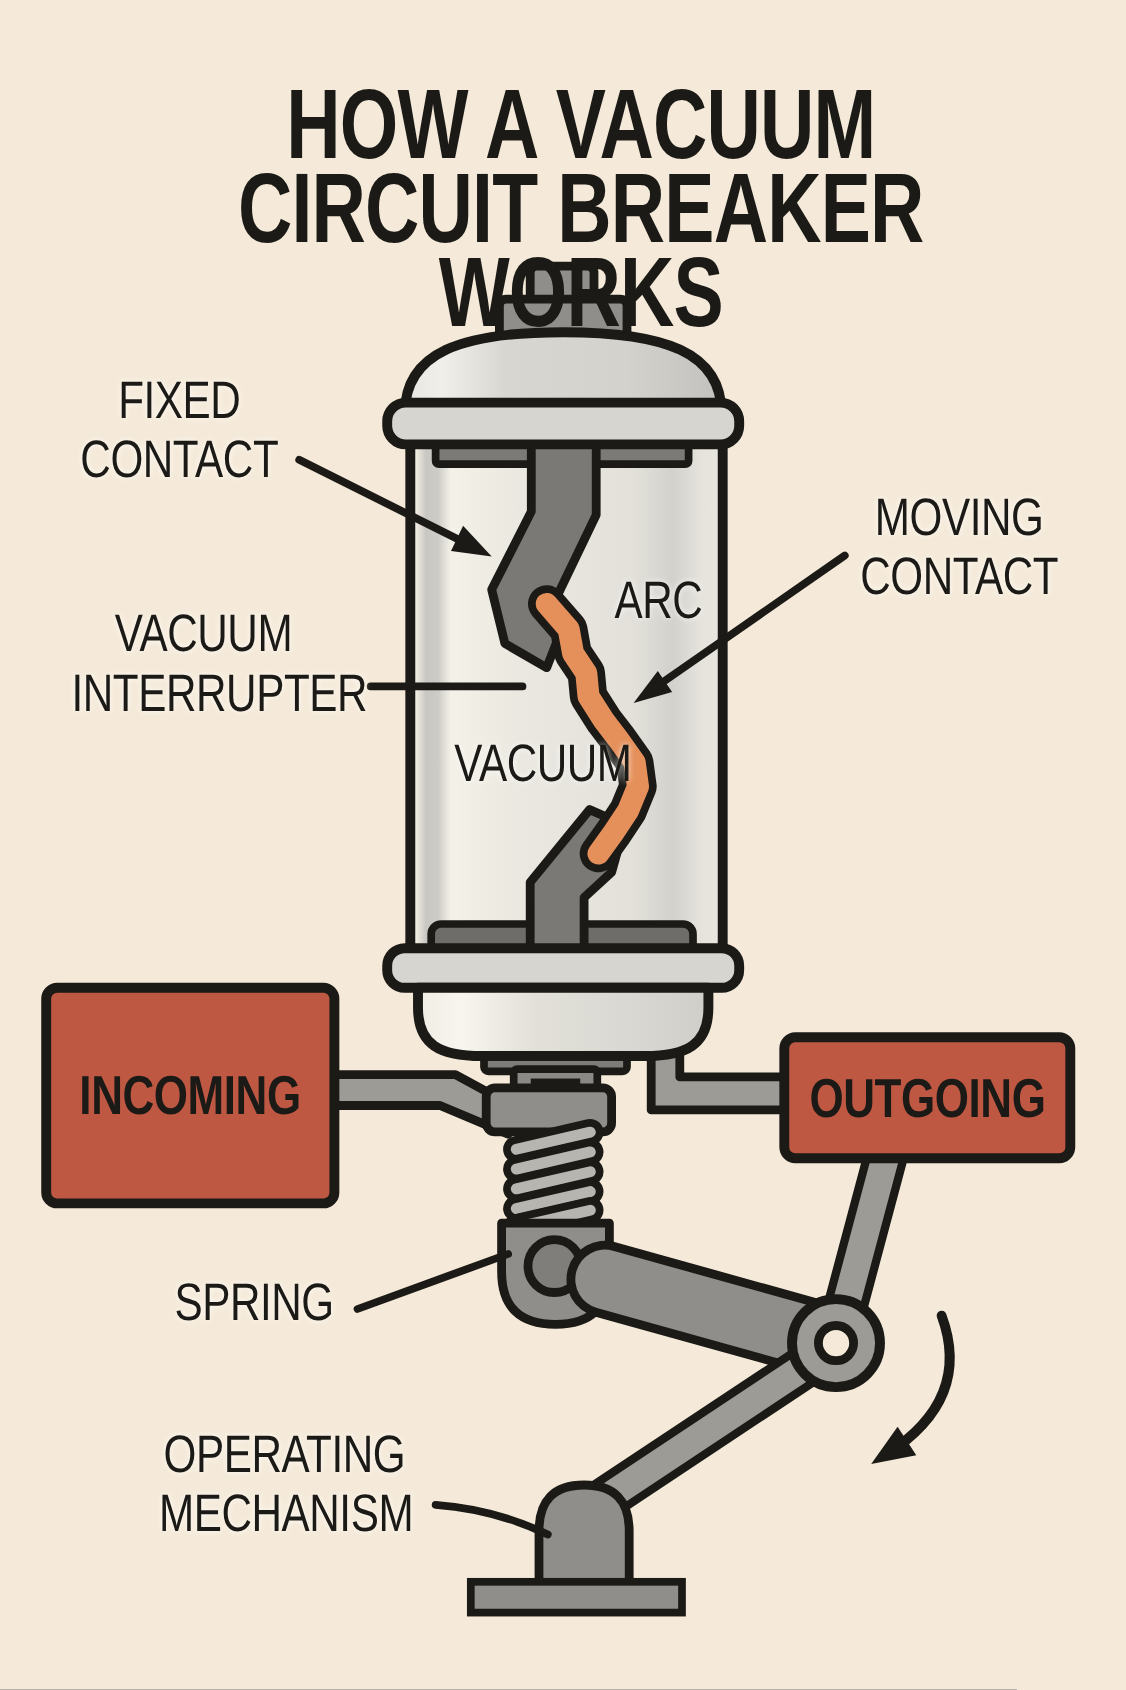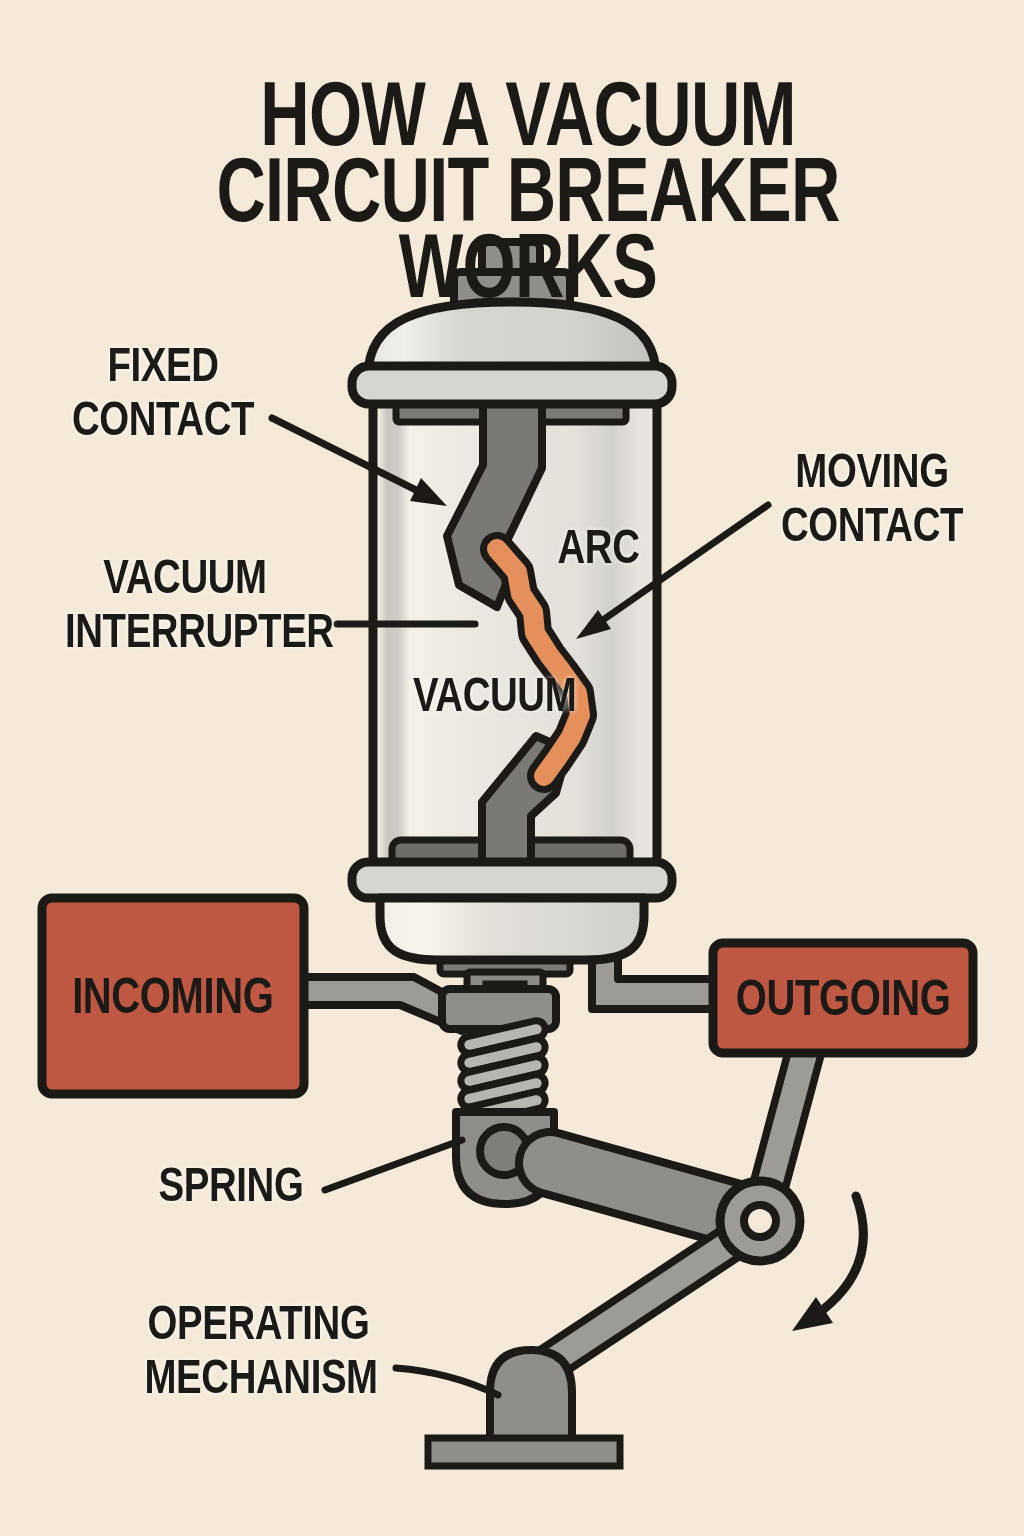--- a/index.html
+++ b/index.html
@@ -15,21 +15,21 @@
     color:var(--ink);
   }
   .art{position:absolute;left:0;top:0;width:1024px;height:1536px;}
   .title{
     position:absolute; left:0; top:60px; width:1024px; margin:16px;
     text-align:center; font-weight:700; font-size:90px; line-height:76px;
     letter-spacing:-1px;
   }
   .title span{display:block; transform:scaleX(.76); transform-origin:50% 50%;}
   .lbl{
-    position:absolute; font-weight:700; font-size:48px; line-height:54px;
+    position:absolute; font-weight:400; font-size:48px; line-height:54px;
     text-align:center; letter-spacing:-.5px;
     text-shadow:0 0 6px rgba(255,255,255,.85);
   }
   .lbl span{display:block; transform:scaleX(.8); transform-origin:50% 50%;}
   .boxlbl{
     position:absolute; display:flex; align-items:center; justify-content:center;
     font-weight:700; font-size:50px; letter-spacing:-.5px;
   }
   .boxlbl span{display:block; transform:scaleX(.8); transform-origin:50% 50%;}
 </style>

